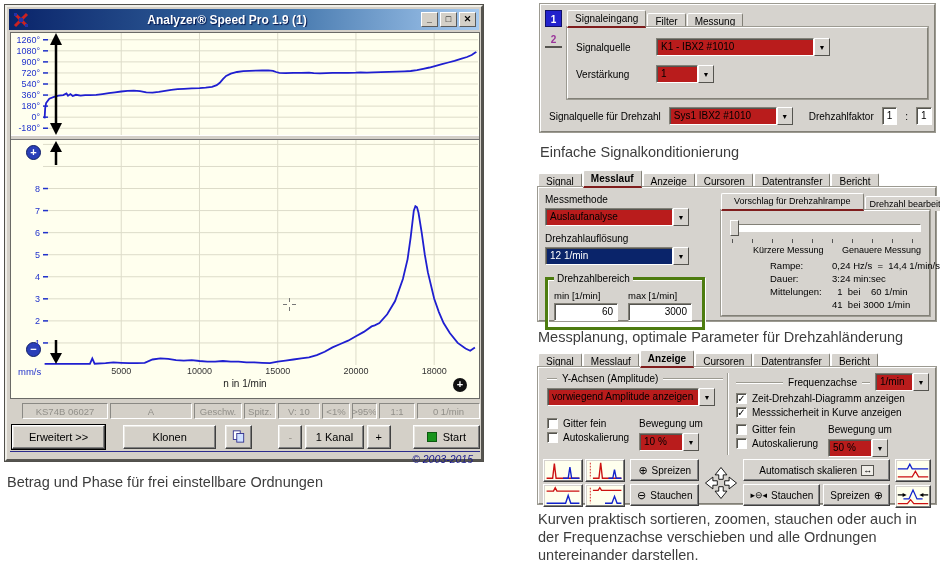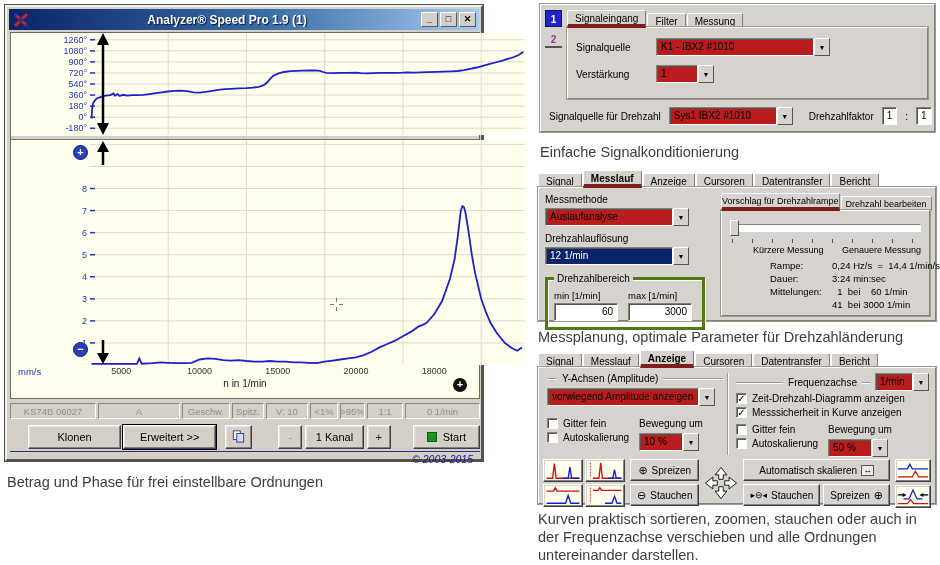--- a/index.html
+++ b/index.html
@@ -11,42 +11,42 @@
           border:2px solid;border-color:#f0efe9 #55544f #55544f #f0efe9;box-shadow:0 0 0 1px #51504b;}
   .titlebar{position:absolute;left:2px;top:2px;right:2px;height:21px;
             background:linear-gradient(90deg,#0a246a,#3a6ea5 55%,#a6caf0);display:flex;align-items:center;}
   .appicon{width:16px;height:16px;margin:0 4px;flex:0 0 auto;}
   .title{flex:1;text-align:center;color:#fff;font-weight:bold;font-size:12px;text-shadow:1px 1px 1px #00124a;white-space:nowrap;overflow:hidden;}
   .winbtns{display:flex;gap:2px;margin-right:3px;}
   .wbtn{width:17px;height:15px;background:#d4d0c8;border:1px solid;border-color:#fff #5a5a5a #5a5a5a #fff;
         font-size:9px;font-weight:bold;color:#000;display:flex;align-items:center;justify-content:center;line-height:1;}
 
   .chartframe{position:absolute;left:3px;top:25px;width:470px;height:367px;background:#ffffee;border:1px solid #6a6a66;}
-  .chrow{position:relative;display:flex;margin-left:47px;}
+  .chrow{position:relative;display:flex;}
   .gutter{position:relative;width:32px;flex:0 0 32px;background:#ffffee;}
   .ytick{position:absolute;right:3px;font-size:9px;color:#2233cc;line-height:10px;white-space:nowrap;}
   .plotwrap{position:relative;flex:1;}
   .plot-svg{display:block;background:#fffffa;background:#ffffee;}
   .splitter{height:5px;background:#d4d0c8;border-top:1px solid #fff;border-bottom:1px solid #777;}
   .xlabels{position:relative;height:13px;margin-left:32px;}
   .xtick{position:absolute;top:1px;width:50px;text-align:center;font-size:9px;color:#333;}
   .unitrow{position:relative;height:15px;}
   .yunit{position:absolute;left:7px;top:-13px;font-size:9.5px;color:#2233cc;}
   .xlabel{position:absolute;left:0;right:0;text-align:center;font-size:10px;color:#222;}
   .zoomdot{position:absolute;width:15px;height:15px;border-radius:50%;background:#2a3fb8;border:1px solid #101f66;
            color:#fff;font-weight:bold;font-size:11px;line-height:13px;text-align:center;}
   .pandot{position:absolute;right:12px;top:0px;width:14px;height:14px;border-radius:50%;background:#111;
           color:#fff;font-weight:bold;font-size:11px;line-height:13px;text-align:center;}
   .arrow-svg{position:absolute;pointer-events:none;}
   .crosshair{position:absolute;}
 
   .statusbar{position:absolute;left:3px;top:396px;width:470px;height:16px;display:flex;gap:2px;}
   .scell{border:1px solid;border-color:#8a8984 #fff #fff #8a8984;background:#d4d0c8;color:#918f89;
          font-size:9.5px;display:flex;align-items:center;justify-content:center;white-space:nowrap;overflow:hidden;}
-  .scell:nth-child(1){width:86px;}.scell:nth-child(2){width:82px;}.scell:nth-child(3){width:48px;}
+  .scell:nth-child(1){width:86px;margin-left:12px;}.scell:nth-child(2){width:82px;}.scell:nth-child(3){width:48px;}
   .scell:nth-child(4){width:32px;}.scell:nth-child(5){width:42px;}.scell:nth-child(6){width:28px;}
   .scell:nth-child(7){width:25px;}.scell:nth-child(8){width:36px;}.scell:nth-child(9){flex:1;}
 
   .btnrow{position:absolute;left:3px;top:417px;width:470px;height:25px;display:flex;align-items:center;}
   .btn3d{height:24px;background:#d4d0c8;border:1px solid;border-color:#fff #404040 #404040 #fff;
          box-shadow:inset -1px -1px 0 #808080,inset 1px 1px 0 #e9e7e2;
          font-size:11px;color:#000;display:flex;align-items:center;justify-content:center;white-space:nowrap;}
   .btn-default{box-shadow:0 0 0 1px #000,inset -1px -1px 0 #808080,inset 1px 1px 0 #e9e7e2;}
   .btn-dis{color:#9a978f;}
   .startsq{width:10px;height:10px;background:#18941c;border:1px solid #0c5a10;margin-right:6px;}
@@ -62,21 +62,21 @@
   
   .panel{position:absolute;background:#d6d3ce;font-size:10px;color:#000;}
   .raised{border:1px solid;border-color:#fff #828077 #828077 #fff;box-shadow:0 0 0 1px #9c9a91;}
   .p1{left:540px;top:4px;width:395px;height:128px;}
   .sidetab{position:absolute;left:4px;width:17px;height:17px;text-align:center;font-weight:bold;line-height:17px;}
   .sidetab.one{top:5px;background:#2222cc;color:#fff;border:1px solid #101066;}
   .sidetab.two{top:26px;color:#993399;border-bottom:2px solid #55544f;}
   .tabs{display:flex;align-items:flex-end;height:18px;}
   .tab{position:relative;padding:2px 7px 2px;background:#d6d3ce;border:1px solid;border-color:#fff #828077 transparent #fff;
        border-radius:2px 2px 0 0;margin-right:1px;height:15px;line-height:11px;white-space:nowrap;}
-  .tab.active{height:18px;z-index:3;font-weight:bold;border-bottom:4px solid #7f1d1d;}
+  .tab.active{height:18px;z-index:3;font-weight:bold;border-bottom:2px solid #7f1d1d;}
   .tab.active.nb{font-weight:normal;}
   .tabbody{background:#d6d3ce;border:1px solid;border-color:#fff #828077 #828077 #fff;box-shadow:0 0 0 1px #9c9a91;position:relative;margin-top:-1px;}
 
   .fldrow{display:flex;align-items:center;gap:8px;}
   .dd{display:flex;height:18px;}
   .dd .val{background:#b91c1c;border:1px solid;border-color:#828077 #fff #fff #828077;box-shadow:inset 1px 1px 0 #55544f;
            padding:2px 4px 0;font-size:10px;white-space:nowrap;overflow:hidden;}
   .dd .dbtn{width:16px;background:#d6d3ce;border:1px solid;border-color:#fff #55544f #55544f #fff;
             display:flex;align-items:center;justify-content:center;font-size:7px;color:#000;}
   .dd.sel .val{background:#0a246a;color:#fff;}
@@ -264,22 +264,22 @@
       <span class="scell">Geschw.</span>
       <span class="scell">Spitz.</span>
       <span class="scell">V: 10</span>
       <span class="scell">&lt;1%</span>
       <span class="scell">&gt;95%</span>
       <span class="scell">1:1</span>
       <span class="scell">0 1/min</span>
     </div>
 
     <div class="btnrow">
+      <button class="btn3d btn-default" style="width:100px;margin-left:2px;">Erweitert &gt;&gt;</button>
       <button class="btn3d" style="width:100px;margin-left:18px;">Klonen</button>
-      <button class="btn3d btn-default" style="width:100px;margin-left:2px;">Erweitert &gt;&gt;</button>
       <button class="btn3d" style="width:27px;margin-left:9px;">
         <svg width="15" height="15" viewBox="0 0 15 15">
           <rect x="1.5" y="1" width="8" height="10" fill="#fff" stroke="#2b2b8c"></rect>
           <rect x="5.5" y="4" width="8" height="10" fill="#cfe0ff" stroke="#2b2b8c"></rect>
         </svg>
       </button>
       <button class="btn3d btn-dis" style="width:25px;margin-left:26px;">-</button>
       <button class="btn3d" style="width:62px;margin-left:3px;">1 Kanal</button>
       <button class="btn3d" style="width:25px;margin-left:3px;">+</button>
       <button class="btn3d" style="width:72px;margin-left:22px;">
@@ -361,21 +361,21 @@
             <span class="lbl">max [1/min]</span>
           </div>
           <div style="display:flex;gap:10px;margin-top:2px;">
             <span class="tbox" style="width:64px;">60</span>
             <span class="tbox" style="width:64px;">3000</span>
           </div>
         </div>
       </div>
       <div style="position:absolute;left:182px;top:6px;right:5px;">
         <div class="tabs" style="height:17px;">
-          <span class="tab active nb" style="font-size:9px;padding:2px 0;">Vorschlag für Drehzahlrampe</span>
+          <span class="tab active nb" style="font-size:9px;padding:2px 12px;">Vorschlag für Drehzahlrampe</span>
           <span class="tab" style="font-size:9px;padding:2px 4px;">Drehzahl bearbeiten</span>
         </div>
         <div class="tabbody" style="height:106px;padding:8px 8px 0;">
           <div class="slider">
             <span class="groove"></span>
             <span class="thumb"></span>
           </div>
           <div class="ticks"></div>
           <div style="display:flex;justify-content:space-between;font-size:9px;margin-top:2px;margin-left:23px;">
             <span>Kürzere Messung</span>

